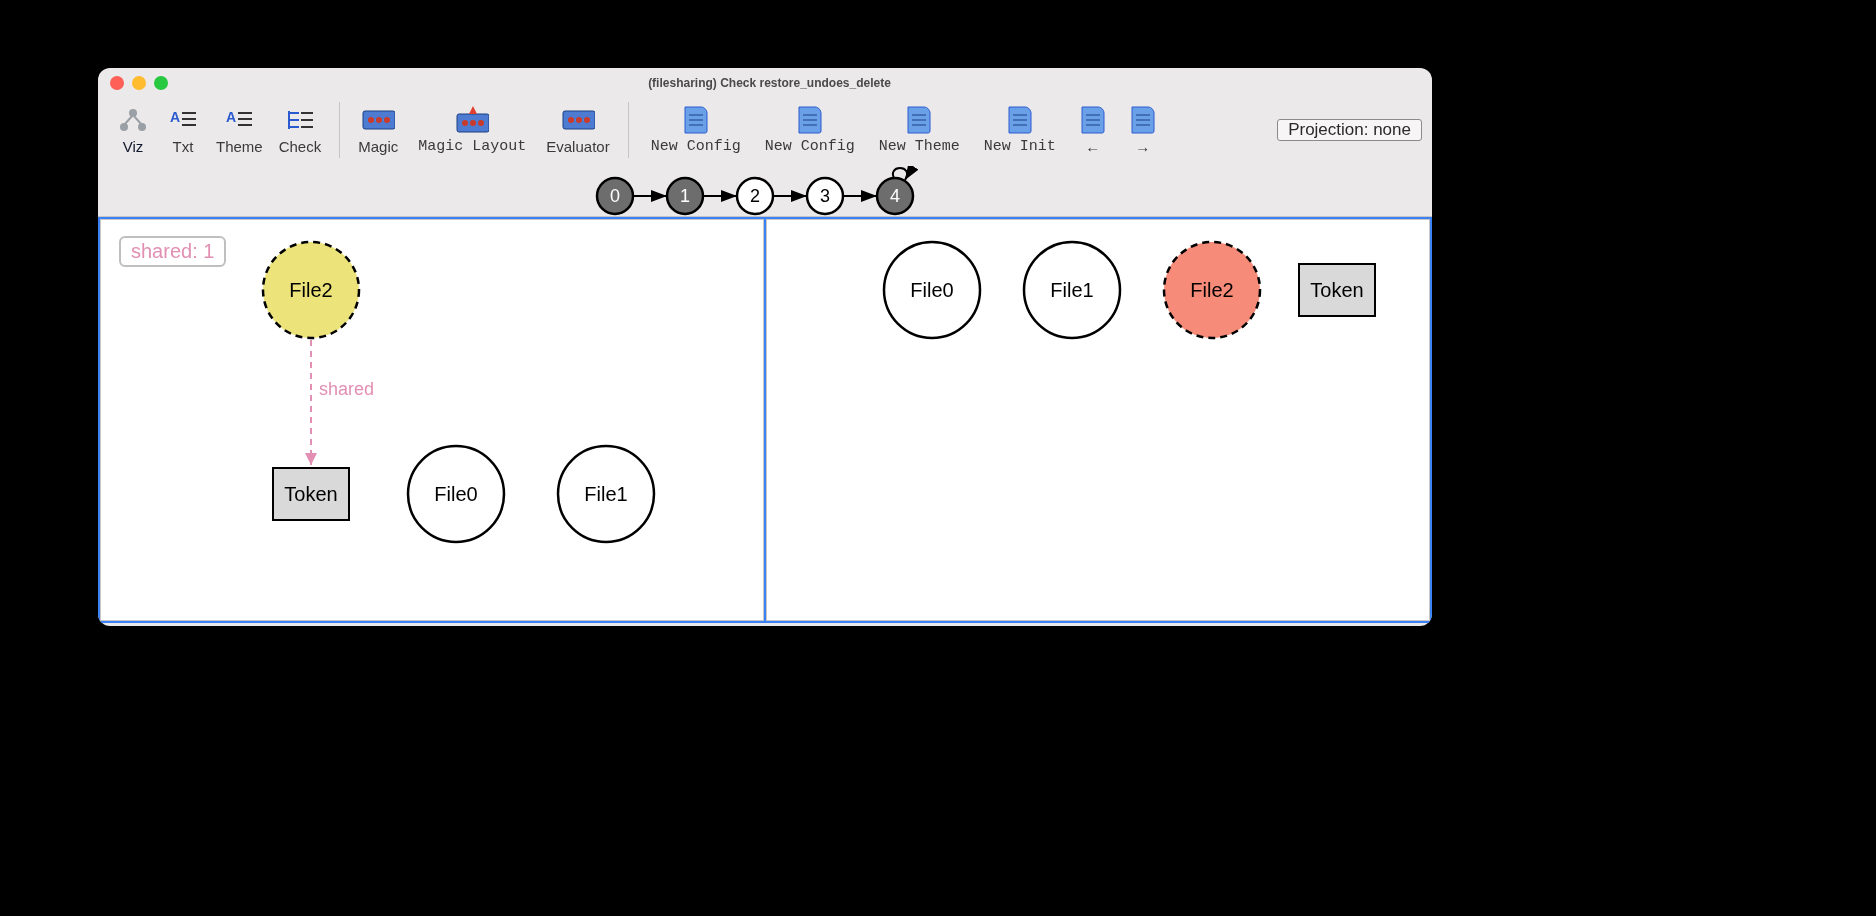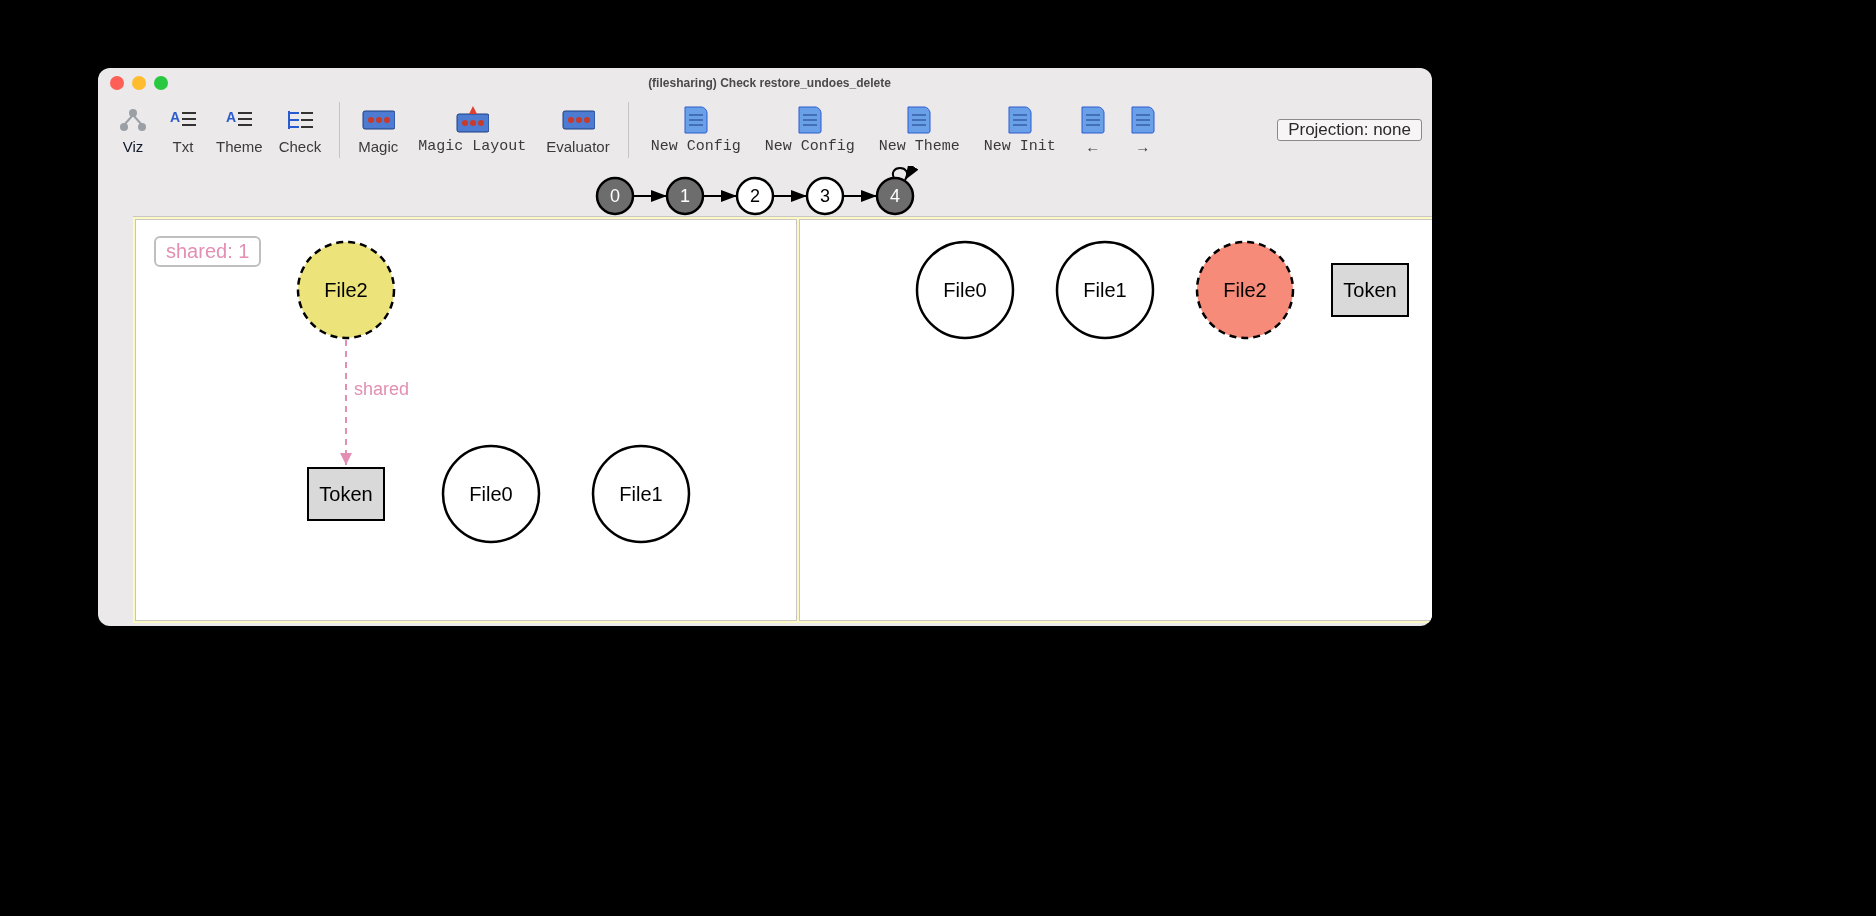--- a/index.html
+++ b/index.html
@@ -100,23 +100,22 @@
   .tracebar {
     height: 50px;
     display: flex;
     align-items: center;
     justify-content: center;
   }
 
   .panes {
     display: flex;
     height: calc(100% - 30px - 72px - 50px);
-    background: #fef9c3;
+    background: #3b82f6;
     border-top: 1px solid #c8c5c6;
-    margin-left: 35px;
   }
   .pane {
     flex: 1;
     position: relative;
     border: 1px solid #c8c5c6;
     margin: 2px;
     background: #fff;
   }
   .pane + .pane { margin-left: 0; }
 

